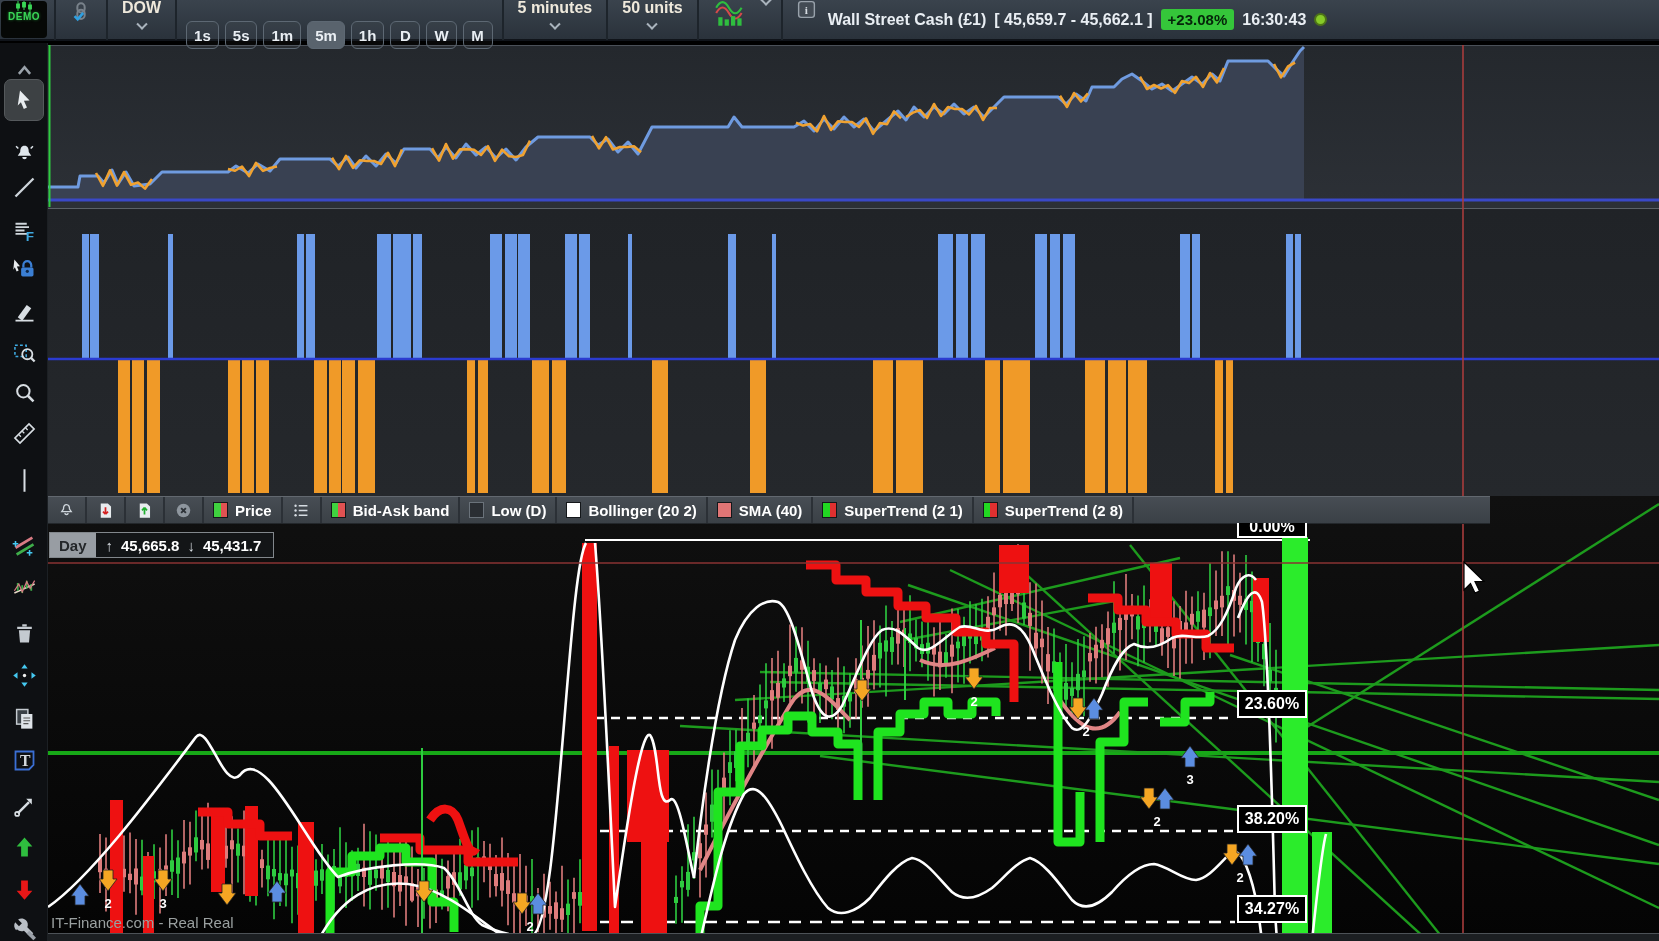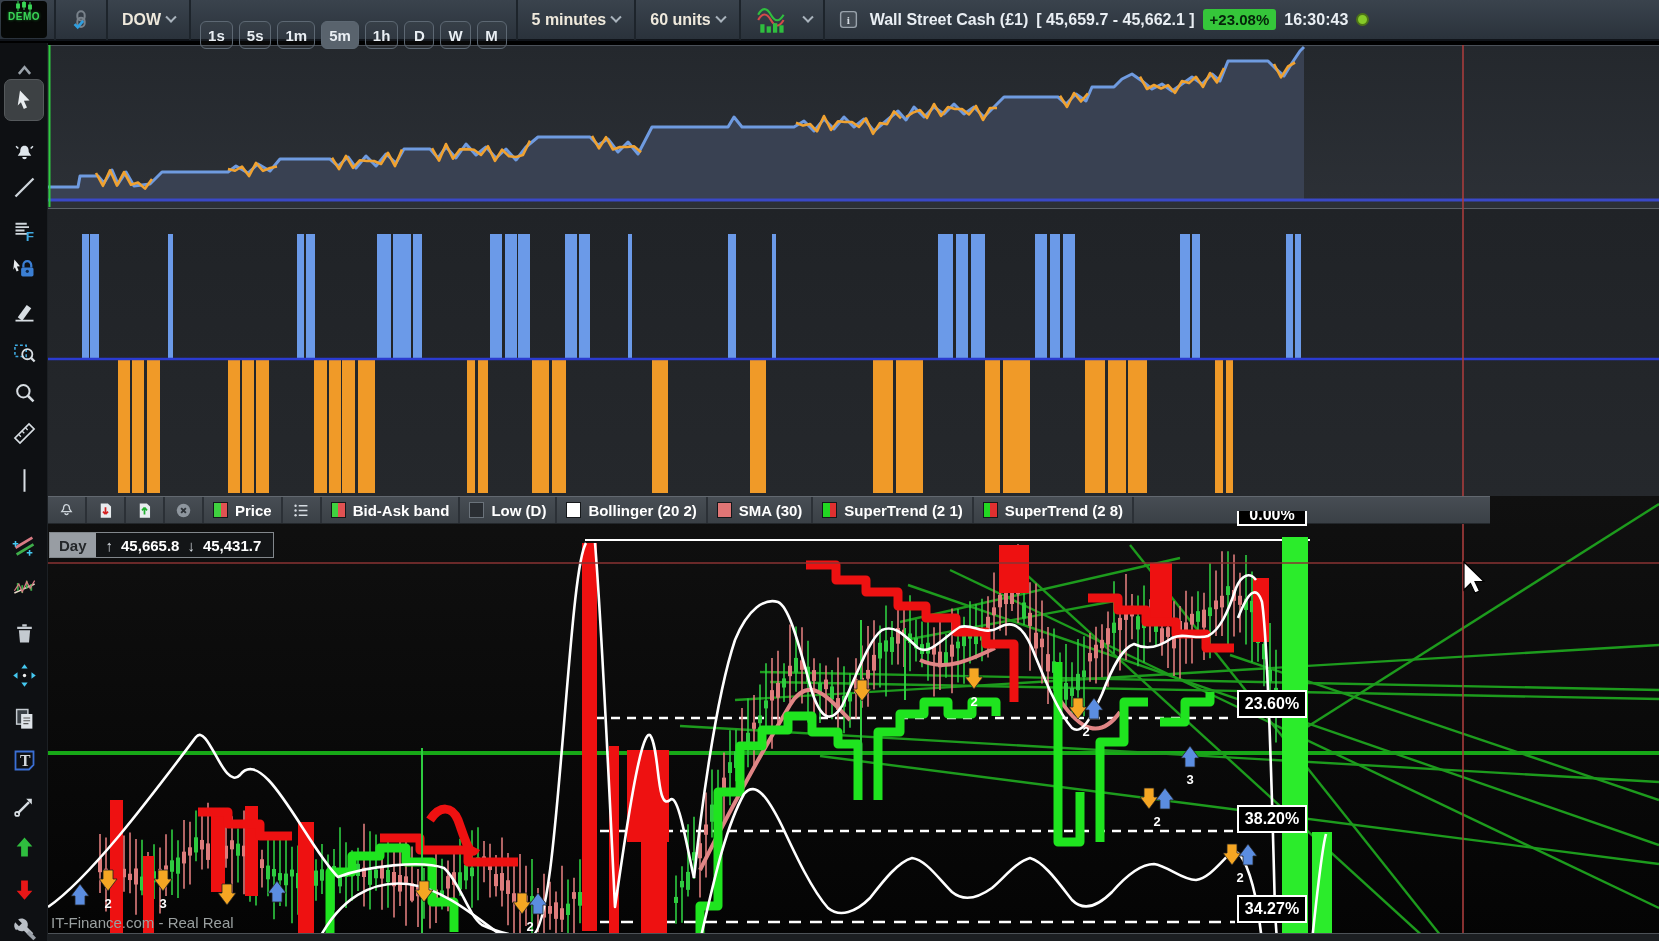--- a/index.html
+++ b/index.html
@@ -9,21 +9,21 @@
 
   
   #toolbar { position:absolute; left:0; top:0; width:1659px; height:41px; z-index:30;
     background:linear-gradient(#3a434d,#2a323b); border-bottom:2px solid #10141a;
     display:flex; align-items:center; color:#e9eef3; }
   .tb-sep { width:2px; height:41px; background:#1d242b; margin:0 6px; flex:none; }
   #logo { width:46px; height:37px; margin:2px 1px; background:#060806; border-radius:4px;
     display:flex; flex-direction:column; align-items:center; justify-content:flex-start; flex:none; }
   #logo .demo-txt { color:#3ad657; font-size:10px; font-weight:bold; letter-spacing:.5px;
     text-shadow:0 0 3px #1d7a2e; line-height:9px; }
-  .tb-btn { display:flex; align-items:center; gap:6px; padding:0 8px; height:41px; cursor:pointer; }
+  .tb-btn { display:flex; align-items:center; gap:6px; padding:0 8px; height:41px; cursor:pointer;flex-direction:column; }
   .tb-label { font-size:16px; font-weight:bold; color:#efe9dc; white-space:nowrap; }
   .chev { display:inline-block; width:8px; height:8px; border-right:2px solid #aab4bd;
     border-bottom:2px solid #aab4bd; transform:rotate(45deg) translate(-2px,-2px); }
   .tf-btn { min-width:30px; height:28px; padding:0 7px; margin:0 3px; border:1px solid #5d6873;
     border-radius:6px; background:rgba(255,255,255,0.03); color:#e9eef3; font-size:15px;
     font-weight:bold; display:flex; align-items:center; justify-content:center; cursor:pointer; }
   .tf-btn.active { background:#59636d; }
   #info-area { display:flex; align-items:center; gap:8px; margin-left:4px; }
   .inst-txt { font-size:16px; font-weight:bold; color:#e9eef3; white-space:nowrap; }
   #badge { background:#35c63a; color:#05240a; font-size:15px; font-weight:bold;
@@ -70,21 +70,21 @@
   #day-chip { background:#989da3; color:#24272a; font-size:15px; font-weight:bold;
     display:flex; align-items:center; padding:7px 9px; }
   #day-vals { display:flex; align-items:center; gap:8px; padding:0 12px 0 10px;
     color:#fff; font-size:15px; font-weight:bold; }
   .day-arrow { color:#d8dde2; font-size:15px; }
 
   
   .fib-label { position:absolute; left:1189px; width:70px; height:28px; z-index:6;
     background:#000; border:2px solid #fff; color:#fff; font-size:16px; font-weight:bold;
     display:flex; align-items:center; justify-content:center; }
-  #fib-0 { top:466px; height:15px; border-top:none; overflow:hidden; align-items:flex-end; }
+  #fib-0 { top:478px; height:15px; border-top:none; overflow:hidden; align-items:flex-end; }
 
   #watermark { position:absolute; left:3px; top:869px; z-index:5; color:#9aa0a0;
     font-size:15px; }
 </style>
 </head>
 <body>
 
 <div id="app">
 
   <div id="toolbar">
@@ -125,21 +125,21 @@
         <div class="tf-btn">W</div>
         <div class="tf-btn">M</div>
       </div>
     <div class="tb-sep"></div>
     <div class="tb-btn">
       <span class="tb-label">5 minutes</span>
       <span class="chev"></span>
     </div>
     <div class="tb-sep"></div>
     <div class="tb-btn">
-      <span class="tb-label">60 units</span>
+      <span class="tb-label">50 units</span>
       <span class="chev"></span>
     </div>
     <div class="tb-sep"></div>
     <div class="tb-btn">
       <svg viewBox="0 0 34 26" width="36" height="28">
         <path d="M3 8c4-7 8-7 12 0s8 7 12 0" stroke="#2fbe3f" fill="none" stroke-width="2"></path>
         <path d="M3 13c4-7 8-7 12 0s8 7 12 0" stroke="#d44a4a" fill="none" stroke-width="2"></path>
         <g fill="#2fbe3f">
             <rect x="5" y="17" width="4" height="8"></rect>
             <rect x="11" y="19" width="4" height="6"></rect>
@@ -896,21 +896,21 @@
             <div style="background:#ffffff"></div>
             <div style="background:#ffffff"></div>
           </span>
           <span class="ind-label">Bollinger (20 2)</span>
         </div>
         <div class="ind-cell">
           <span class="swatch" style="border:1px solid #14171a;">
             <div style="background:#e07575"></div>
             <div style="background:#e07575"></div>
           </span>
-          <span class="ind-label">SMA (30)</span>
+          <span class="ind-label">SMA (40)</span>
         </div>
         <div class="ind-cell">
           <span class="swatch" style="border:1px solid #14171a;">
             <div style="background:#22d822"></div>
             <div style="background:#e03030"></div>
           </span>
           <span class="ind-label">SuperTrend (2 1)</span>
         </div>
         <div class="ind-cell">
           <span class="swatch" style="border:1px solid #14171a;">

